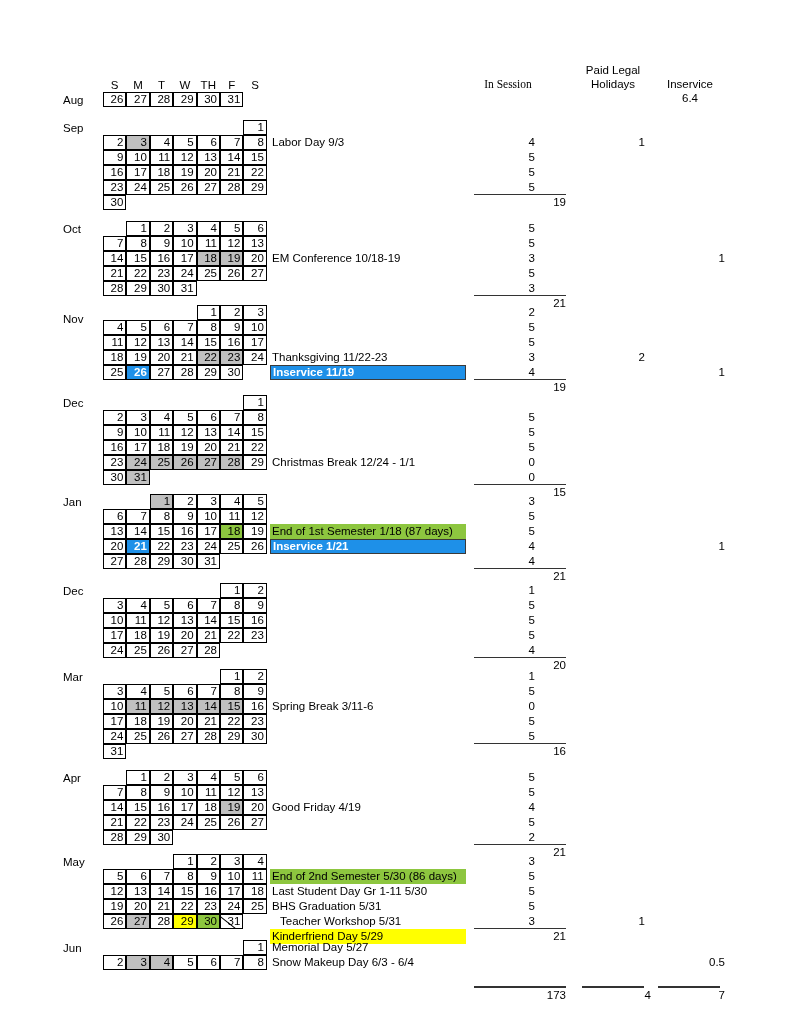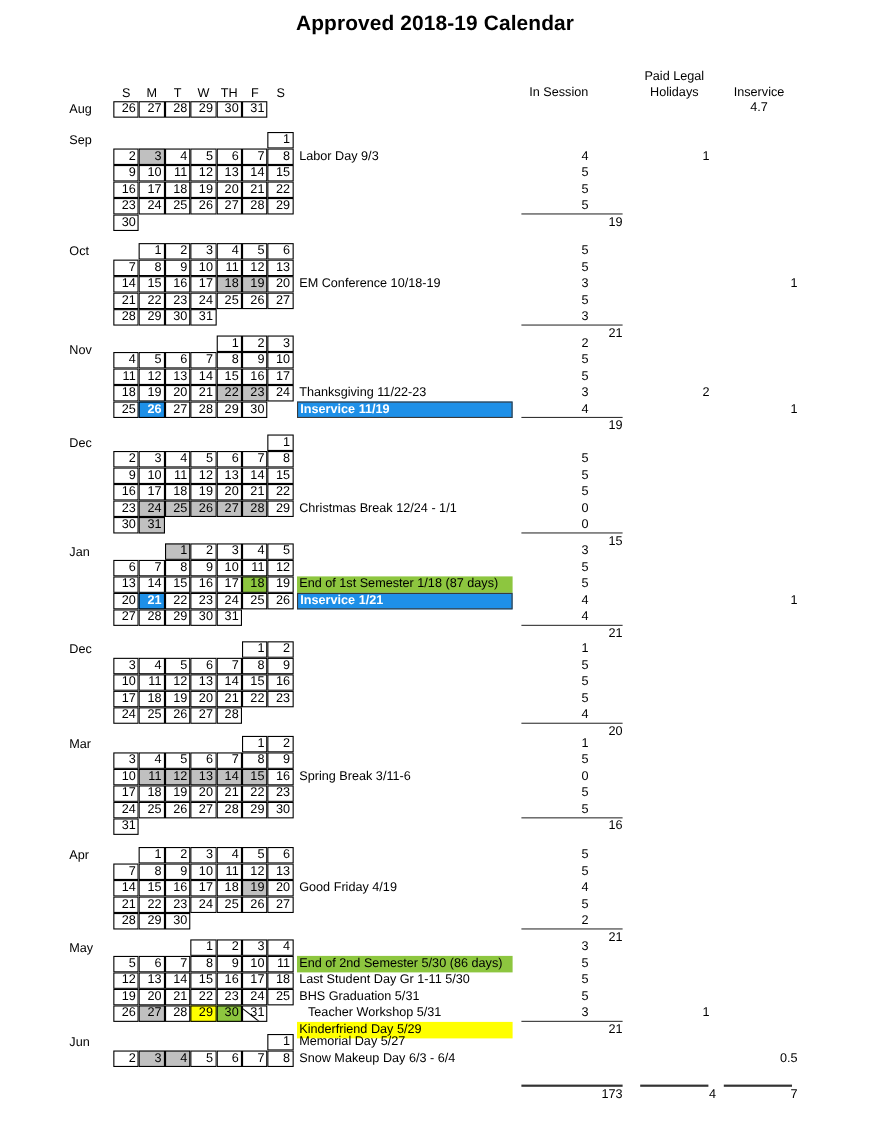--- a/index.html
+++ b/index.html
@@ -36,21 +36,21 @@
     letter-spacing: 0.1px;
   }
 
   
   .col-head {
     position: absolute;
     font-size: 11.5px;
     text-align: center;
     line-height: 14px;
   }
-  #head-insession  { left: 443px; top: 77px;  width: 130px; }
+  #head-insession  { left: 443px; top: 77px;  width: 130px; font-family: Liberation Serif, serif; }
   #head-holidays   { left: 553px; top: 63px;  width: 120px; }
   #head-workshop   { left: 640px; top: 77px;  width: 100px; }
   #head-workshop-val { left: 640px; top: 91px; width: 100px; }
 
   
   #calendar-area {
     position: absolute;
     left: 0;
     top: 0;
     width: 791px;
@@ -171,30 +171,29 @@
     background: #333333;
   }
   .rule.insession { left: 474px; width: 92px; }
   .rule.holiday   { left: 582px; width: 62px; }
   .rule.workshop  { left: 658px; width: 62px; }
 </style>
 </head>
 <body>
 
 <div id="title-block">
-  <div id="main-title">Approved 2018-19 Calendar</div>
 </div>
 
 <div class="col-head" id="head-insession">In Session</div>
 <div class="col-head" id="head-holidays">
   <div>Paid Legal</div>
   <div>Holidays</div>
 </div>
 <div class="col-head" id="head-workshop">Inservice</div>
-<div class="col-head" id="head-workshop-val">4.7</div>
+<div class="col-head" id="head-workshop-val">6.4</div>
 
 <div id="calendar-area">
     <div class="dow-row">
       <div class="dow" style="left: 0px;">S</div>
       <div class="dow" style="left: 23.4px;">M</div>
       <div class="dow" style="left: 46.8px;">T</div>
       <div class="dow" style="left: 70.2px;">W</div>
       <div class="dow" style="left: 93.6px;">TH</div>
       <div class="dow" style="left: 117px;">F</div>
       <div class="dow" style="left: 140.4px;">S</div>

